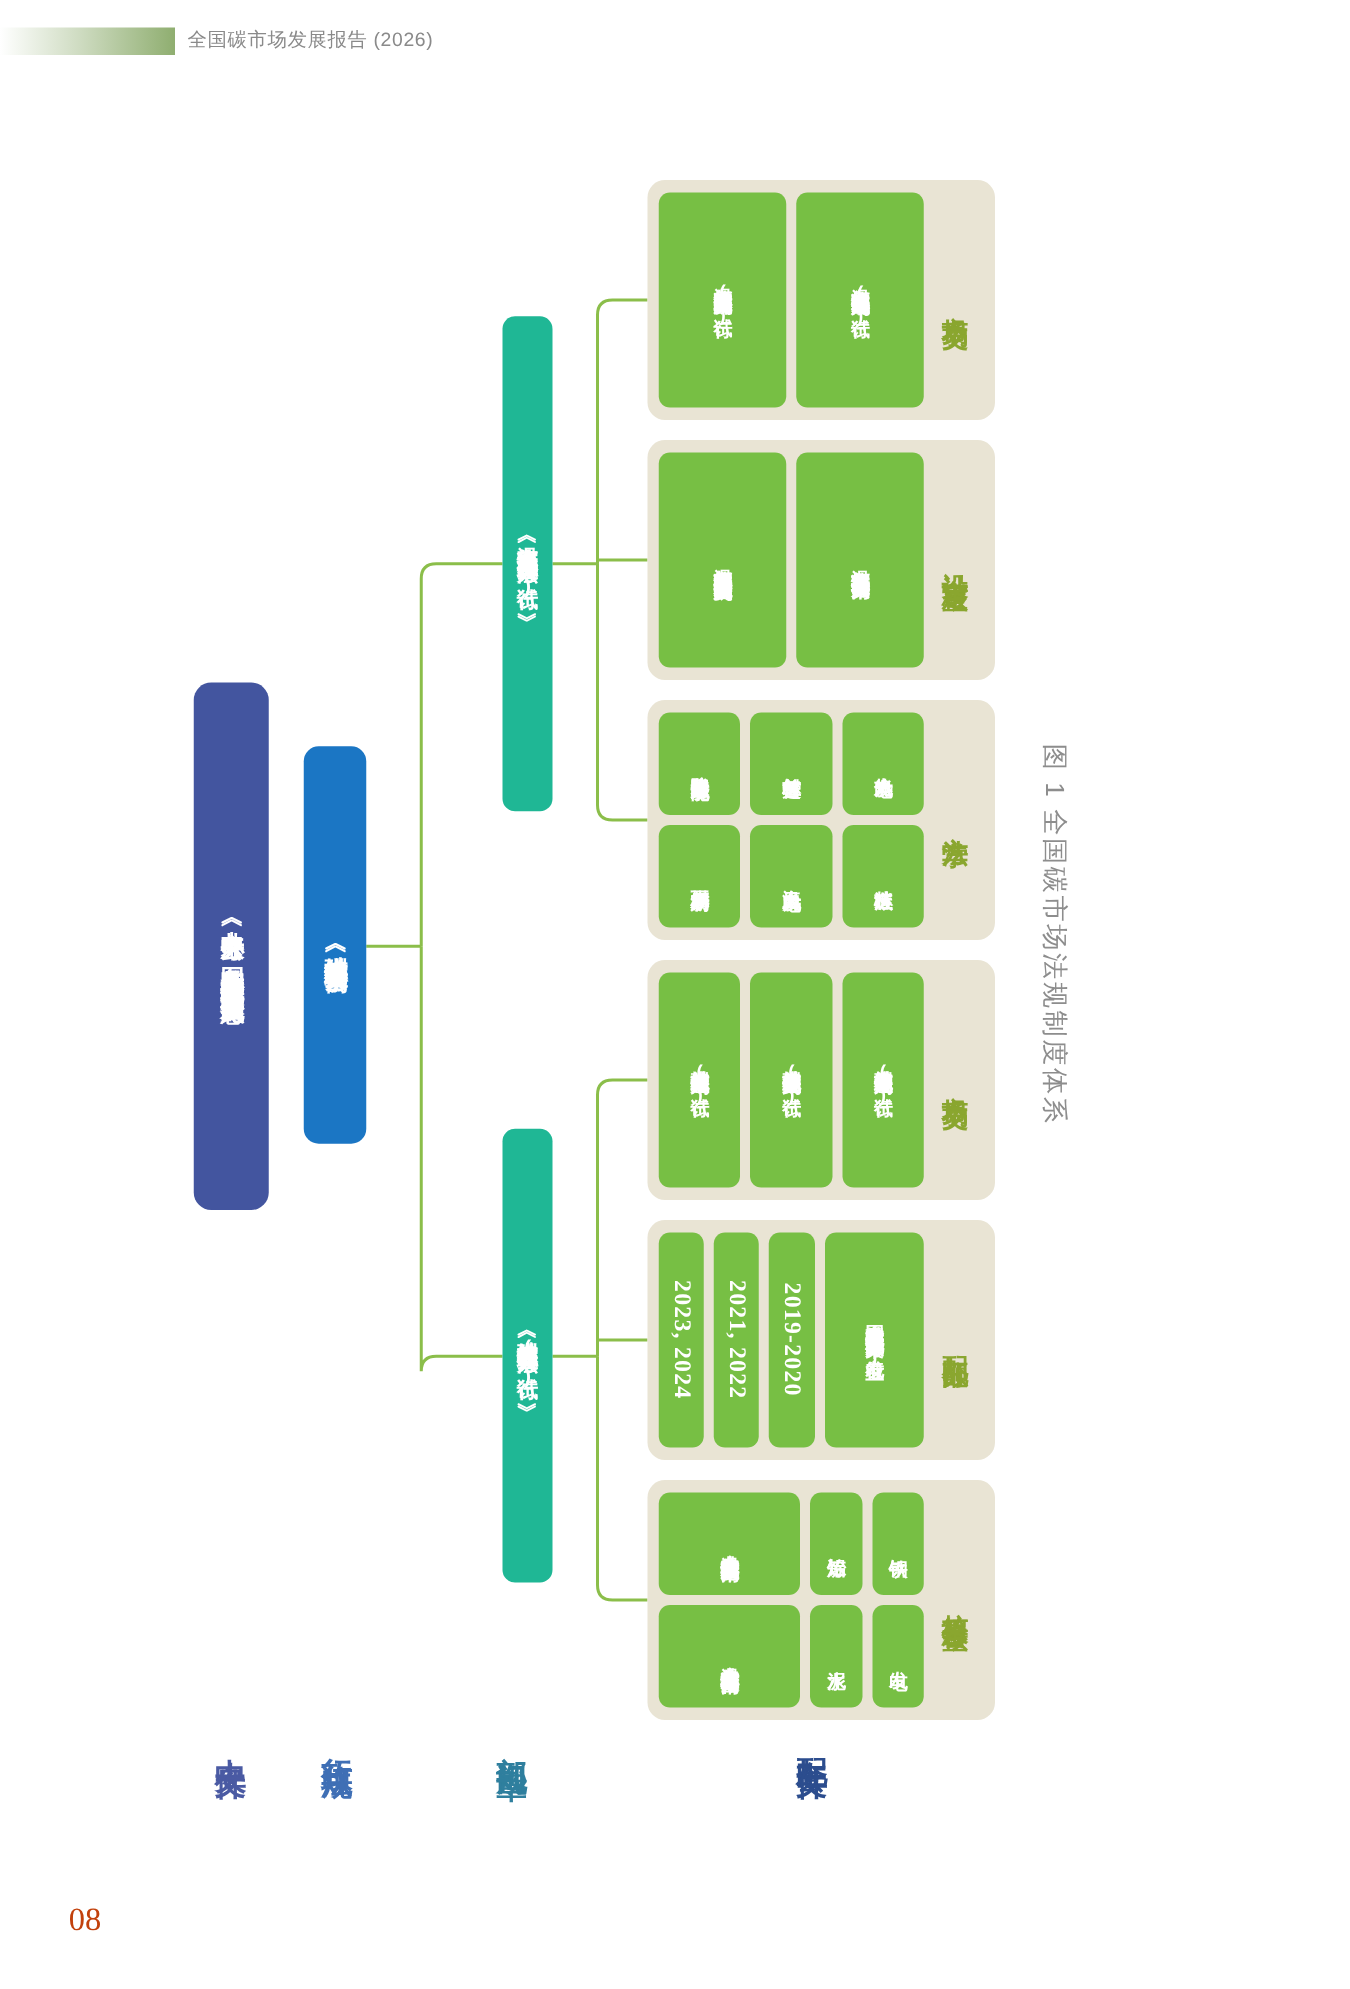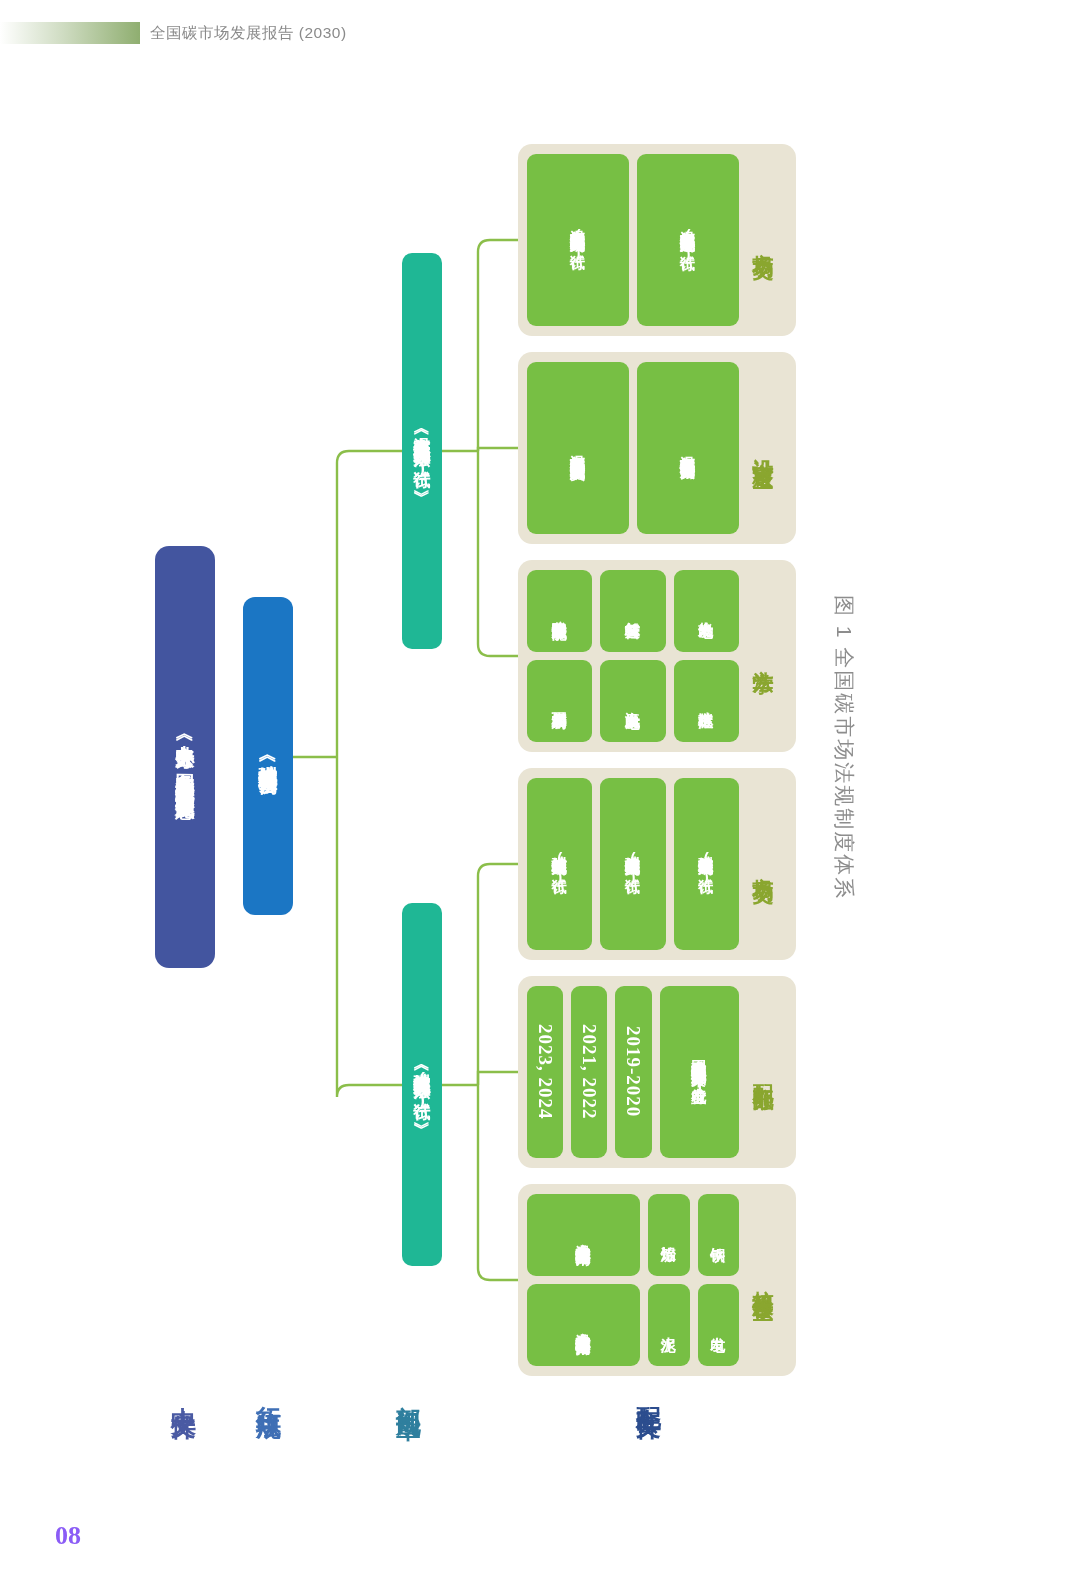--- a/index.html
+++ b/index.html
@@ -36,22 +36,21 @@
     white-space: nowrap;
   }
 
   
   .page-number {
     position: absolute;
     left: 55px;
     top: 1521px;
     font-family: "Liberation Serif", "DejaVu Serif", serif;
     font-size: 26px;
-    color: #8b5cf6;
-    font-weight: bold;
+    color: #c2410c;
   }
 
   
   .fig-caption {
     position: absolute;
     left: 858px;
     top: 595px;
     width: 360px;
     transform: rotate(90deg);
     transform-origin: 0 0;
@@ -221,21 +220,21 @@
   }
   .rl-central { left: 168px; top: 1386px; color: #4a5aa3; }
   .rl-admin   { left: 253px; top: 1386px; color: #3f6fb5; }
   .rl-rule    { left: 393px; top: 1386px; color: #2f7f9e; }
   .rl-support { left: 633px; top: 1386px; color: #2c4d8e; }
 </style>
 </head>
 <body>
 
 <div class="header-bar"></div>
-<div class="header-title">全国碳市场发展报告 (2030)</div>
+<div class="header-title">全国碳市场发展报告 (2026)</div>
 
 <div class="diagram">
 
   <svg class="connectors" viewBox="0 0 1080 1591" width="1080" height="1591">
     <g fill="none" stroke="#8bbe4a" stroke-width="2.4">
 
       <path d="M293 757 L337 757"></path>
 
       <path d="M337 757 L337 463 Q337 451 349 451 L402 451"></path>
       <path d="M337 757 L337 1097 Q337 1085 349 1085 L402 1085"></path>

